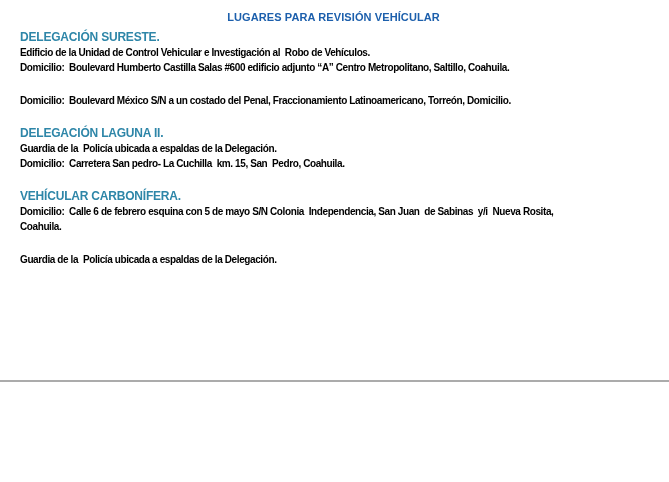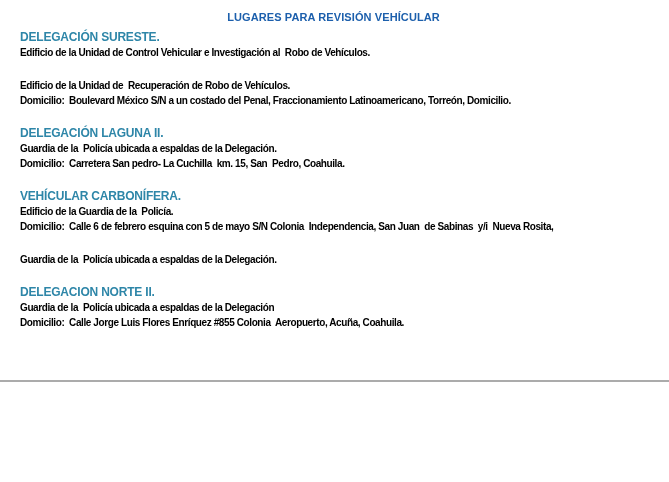--- a/index.html
+++ b/index.html
@@ -64,45 +64,40 @@
 <body>
 
 <div class="page">
   <div class="content">
 
     <div class="doc-title">LUGARES PARA REVISIÓN VEHÍCULAR</div>
 
     <div class="section">
       <div class="section-heading">DELEGACIÓN SURESTE.</div>
       <div class="section-line">Edificio de la Unidad de Control Vehicular e Investigación al  Robo de Vehículos.</div>
+      <div class="section-line">Domicilio:  Boulevard Humberto Castilla Salas #600 edificio adjunto “A” Centro Metropolitano, Saltillo, Coahuila.</div>
     </div>
 
     <div class="section">
-      <div class="section-line">Edificio de la Unidad de  Recuperación de Robo de Vehículos.</div>
       <div class="section-line">Domicilio:  Boulevard México S/N a un costado del Penal, Fraccionamiento Latinoamericano, Torreón, Domicilio.</div>
     </div>
 
     <div class="section">
       <div class="section-heading">DELEGACIÓN LAGUNA II.</div>
       <div class="section-line">Guardia de la  Policía ubicada a espaldas de la Delegación.</div>
       <div class="section-line">Domicilio:  Carretera San pedro- La Cuchilla  km. 15, San  Pedro, Coahuila.</div>
     </div>
 
 
     <div class="section">
       <div class="section-heading">VEHÍCULAR CARBONÍFERA.</div>
-      <div class="section-line">Edificio de la Guardia de la  Policía.</div>
       <div class="section-line">Domicilio:  Calle 6 de febrero esquina con 5 de mayo S/N Colonia  Independencia, San Juan  de Sabinas  y/i  Nueva Rosita,</div>
+      <div class="section-line">Coahuila.</div>
     </div>
 
     <div class="section">
       <div class="section-line">Guardia de la  Policía ubicada a espaldas de la Delegación.</div>
     </div>
 
-    <div class="section">
-      <div class="section-heading">DELEGACION NORTE II.</div>
-      <div class="section-line">Guardia de la  Policía ubicada a espaldas de la Delegación</div>
-      <div class="section-line">Domicilio:  Calle Jorge Luis Flores Enríquez #855 Colonia  Aeropuerto, Acuña, Coahuila.</div>
-    </div>
 
   </div>
   <div class="bottom-divider"></div>
 </div>
 
 </body></html>

